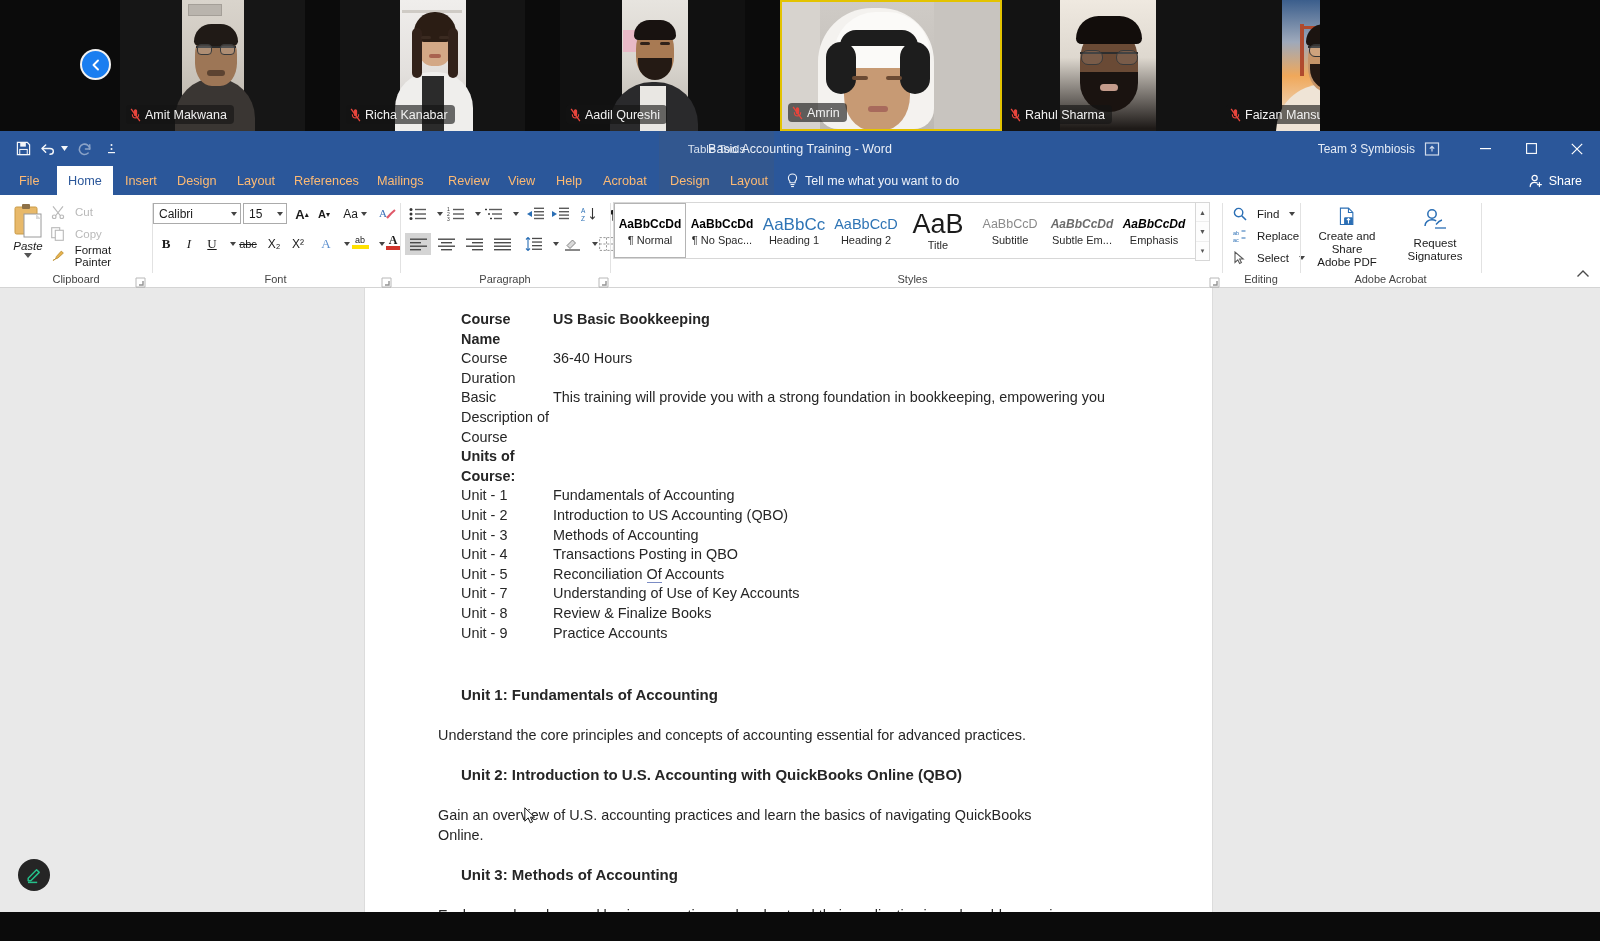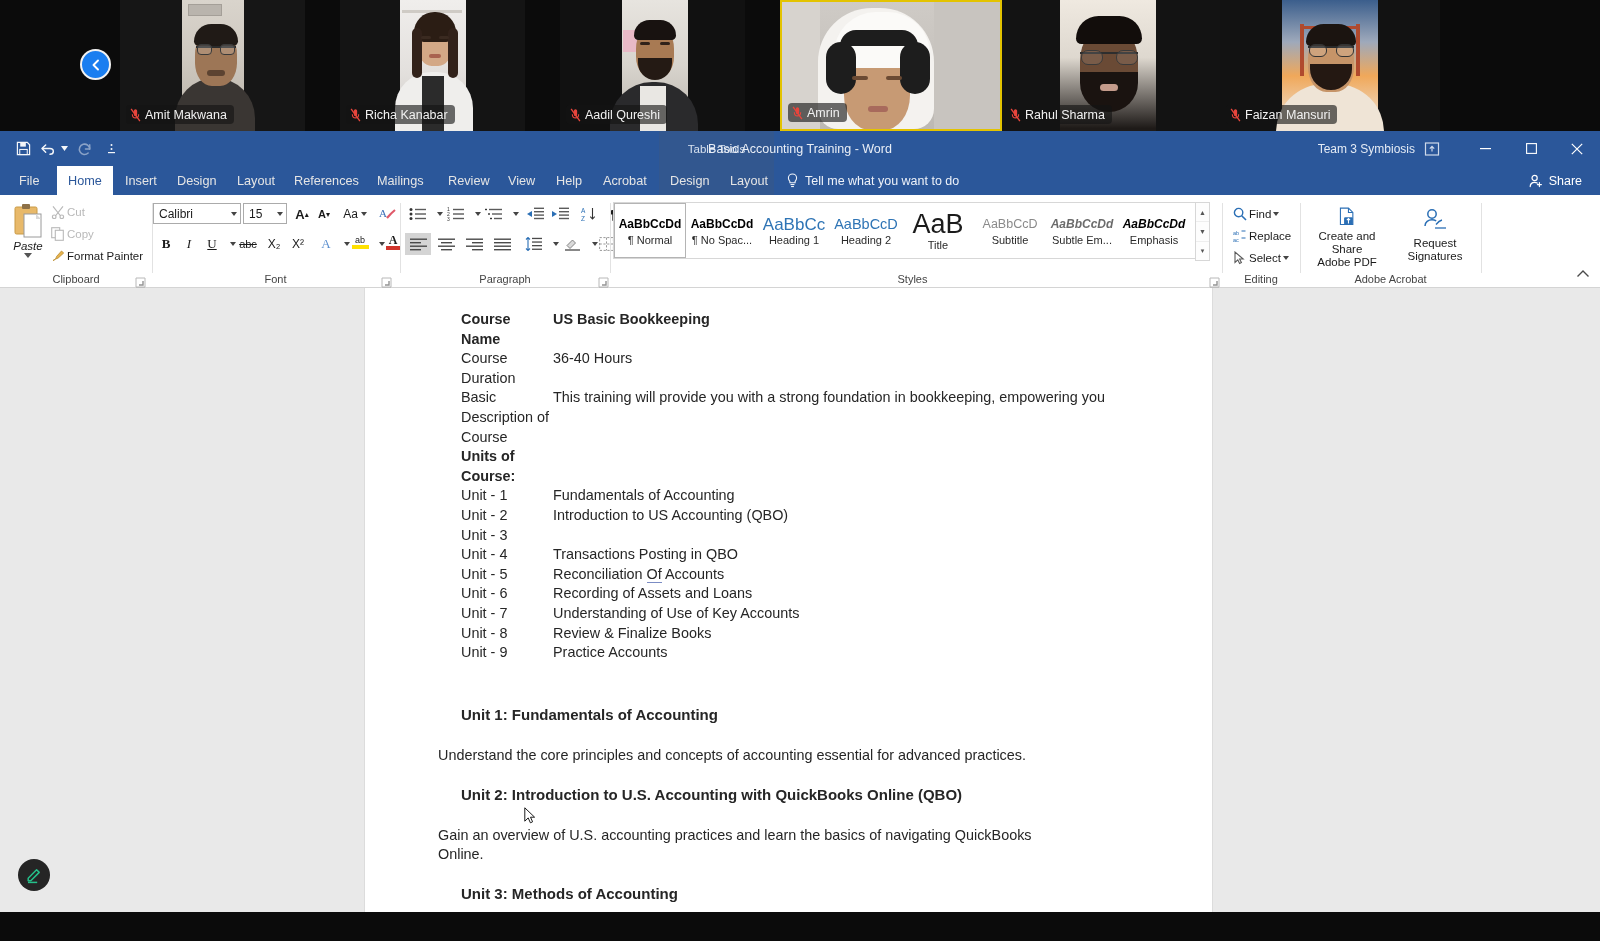--- a/index.html
+++ b/index.html
@@ -6,21 +6,21 @@
   html,body { width:1600px; height:941px; overflow:hidden; }
   body {
     font-family: "Liberation Sans", sans-serif;
     background:#0a0a0a;
     -webkit-font-smoothing: antialiased;
   }
   #app { position:relative; width:1600px; height:941px; }
 
   
   .video-strip {
-    position:absolute; left:0; top:0; width:1600px; height:131px;
+    position:absolute; left:0; top:0; width:1320px; height:131px;
     background:#0b0b0b; overflow:hidden;
   }
   .back-btn {
     position:absolute; left:80px; top:49px; width:31px; height:31px;
     border-radius:50%; background:#1a7ef0; border:2px solid #f2f2f2;
     display:flex; align-items:center; justify-content:center; cursor:pointer;
   }
   .back-btn svg { display:block; }
   .tile {
     position:absolute; top:0; height:131px; overflow:hidden;
@@ -65,21 +65,21 @@
     position:absolute; right:185px; top:0; height:35px; display:flex; align-items:center;
     font-size:12px; color:#e4ebf5; cursor:pointer;
   }
   .ribbon-display { position:absolute; right:160px; top:10px; width:16px; height:16px; cursor:pointer; }
   .wctrl { position:absolute; top:0; height:35px; width:46px; display:flex; align-items:center; justify-content:center; cursor:pointer; color:#fff; }
   .w-min { right:92px; } .w-max { right:46px; } .w-close { right:0; }
 
   .tabbar { position:relative; height:29px; background:#2b579a; }
   .tab {
     position:absolute; top:0; height:29px; padding:0 11px;
-    display:flex; align-items:center; font-size:12.7px; color:#e5e5e5; cursor:pointer;
+    display:flex; align-items:center; font-size:12.7px; color:#fdba74; cursor:pointer;
   }
   .tab.active { background:#fff; color:#2b579a; }
   .tab.tt { background:#32578f; }
   .tellme {
     position:absolute; left:786px; top:0; height:29px; display:flex; align-items:center; gap:6px;
     font-size:12.5px; color:#eef2f9; cursor:pointer;
   }
   .share {
     position:absolute; right:18px; top:0; height:29px; display:flex; align-items:center; gap:5px;
     font-size:12.5px; color:#fff; cursor:pointer;
@@ -95,21 +95,21 @@
   .rdiv { position:absolute; top:8px; width:1px; height:70px; background:#e2e2e2; }
   .dlauncher { position:absolute; bottom:3px; width:11px; height:11px; cursor:pointer; opacity:.6; }
 
   .lbl-sm { font-size:11.5px; color:#666; }
   .lbl-sm.on { color:#1b1b1b; }
 
   
   .paste-btn { position:absolute; left:6px; top:6px; width:44px; height:62px; text-align:center; cursor:pointer;font-style:italic; }
   .paste-txt { font-size:11.5px; color:#1b1b1b; margin-top:1px; }
 
-  .mini-cmd { position:absolute; display:flex; align-items:center; gap:2px; cursor:pointer; height:18px; padding:0 3px; }
+  .mini-cmd { position:absolute; display:flex; align-items:center; gap:10px; cursor:pointer; height:18px; padding:0 3px; }
 
   
   .fontbox {
     position:absolute; display:flex; align-items:center; justify-content:space-between;
     border:1px solid #ababab; background:#fff; height:21px; padding:0 3px 0 5px;
     font-size:12px; color:#1b1b1b; cursor:text;
   }
   .caret-d { width:0;height:0;border-left:3.5px solid transparent;border-right:3.5px solid transparent;border-top:4px solid #444; }
 
   .ibtn {
@@ -855,34 +855,31 @@
         <div class="trow">
           <div class="tcol1">Unit - 1</div>
           <div class="tcol2">Fundamentals of Accounting</div>
         </div>
         <div class="trow">
           <div class="tcol1">Unit - 2</div>
           <div class="tcol2">Introduction to US Accounting (QBO)</div>
         </div>
         <div class="trow">
           <div class="tcol1">Unit - 3</div>
+          <div class="tcol2">Methods of Accounting</div>
         </div>
         <div class="trow">
           <div class="tcol1">Unit - 4</div>
           <div class="tcol2">Transactions Posting in QBO</div>
         </div>
         <div class="trow">
           <div class="tcol1">Unit - 5</div>
           <div class="tcol2">
             <span>Reconciliation </span><span class="uline">Of</span><span> Accounts</span>
           </div>
-        </div>
-        <div class="trow">
-          <div class="tcol1">Unit - 6</div>
-          <div class="tcol2">Recording of Assets and Loans</div>
         </div>
         <div class="trow">
           <div class="tcol1">Unit - 7</div>
           <div class="tcol2">Understanding of Use of Key Accounts</div>
         </div>
         <div class="trow">
           <div class="tcol1">Unit - 8</div>
           <div class="tcol2">Review &amp; Finalize Books</div>
         </div>
         <div class="trow">

